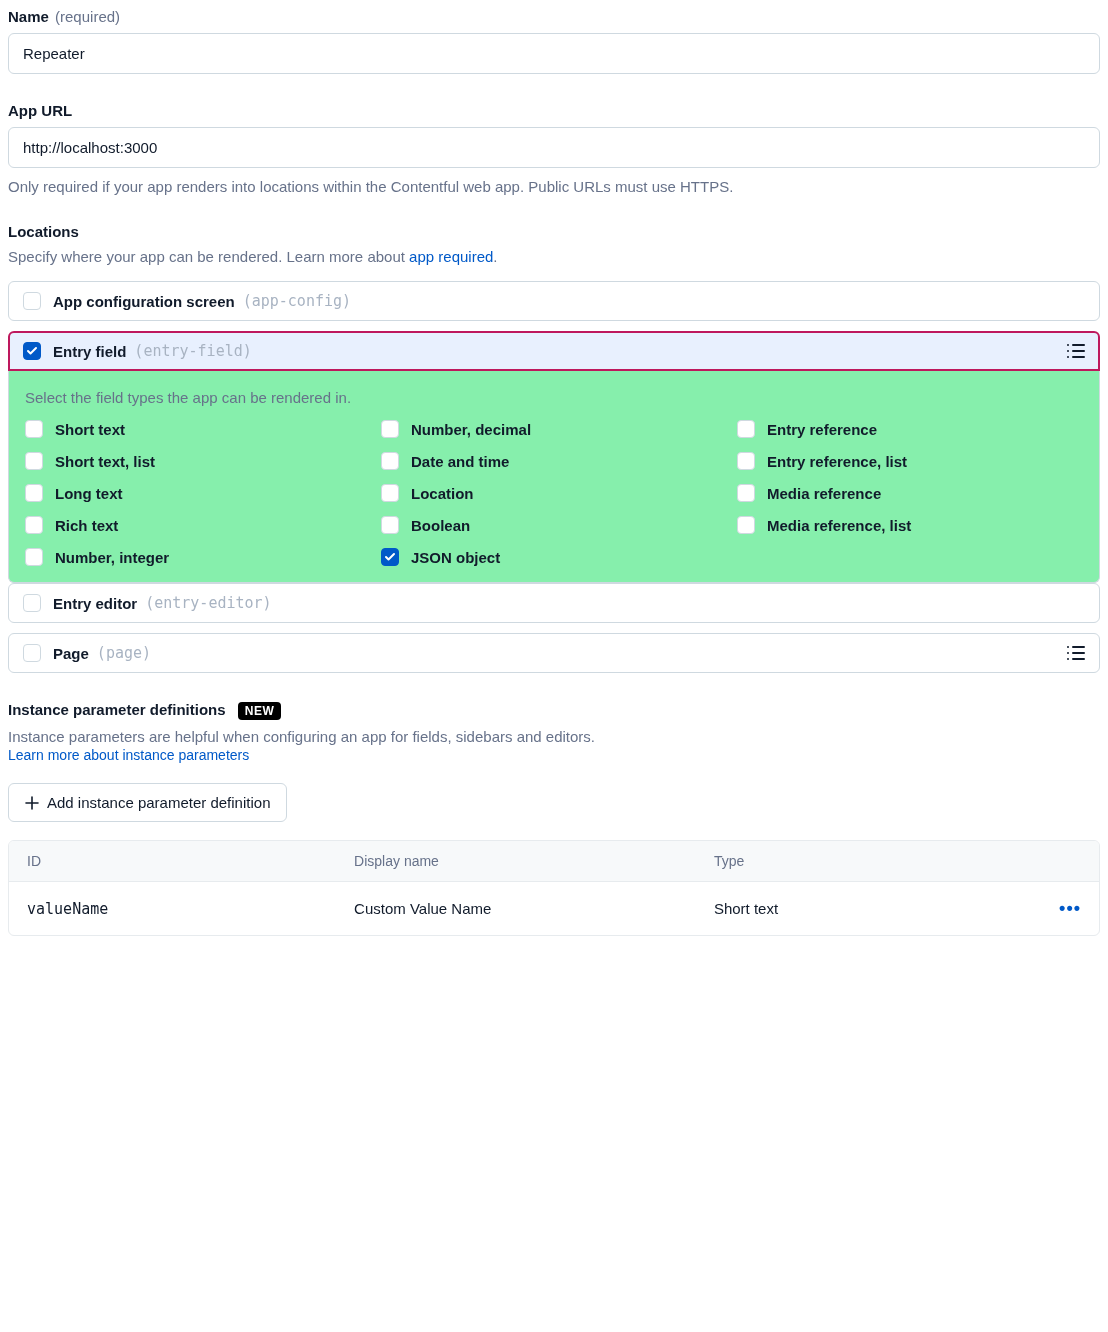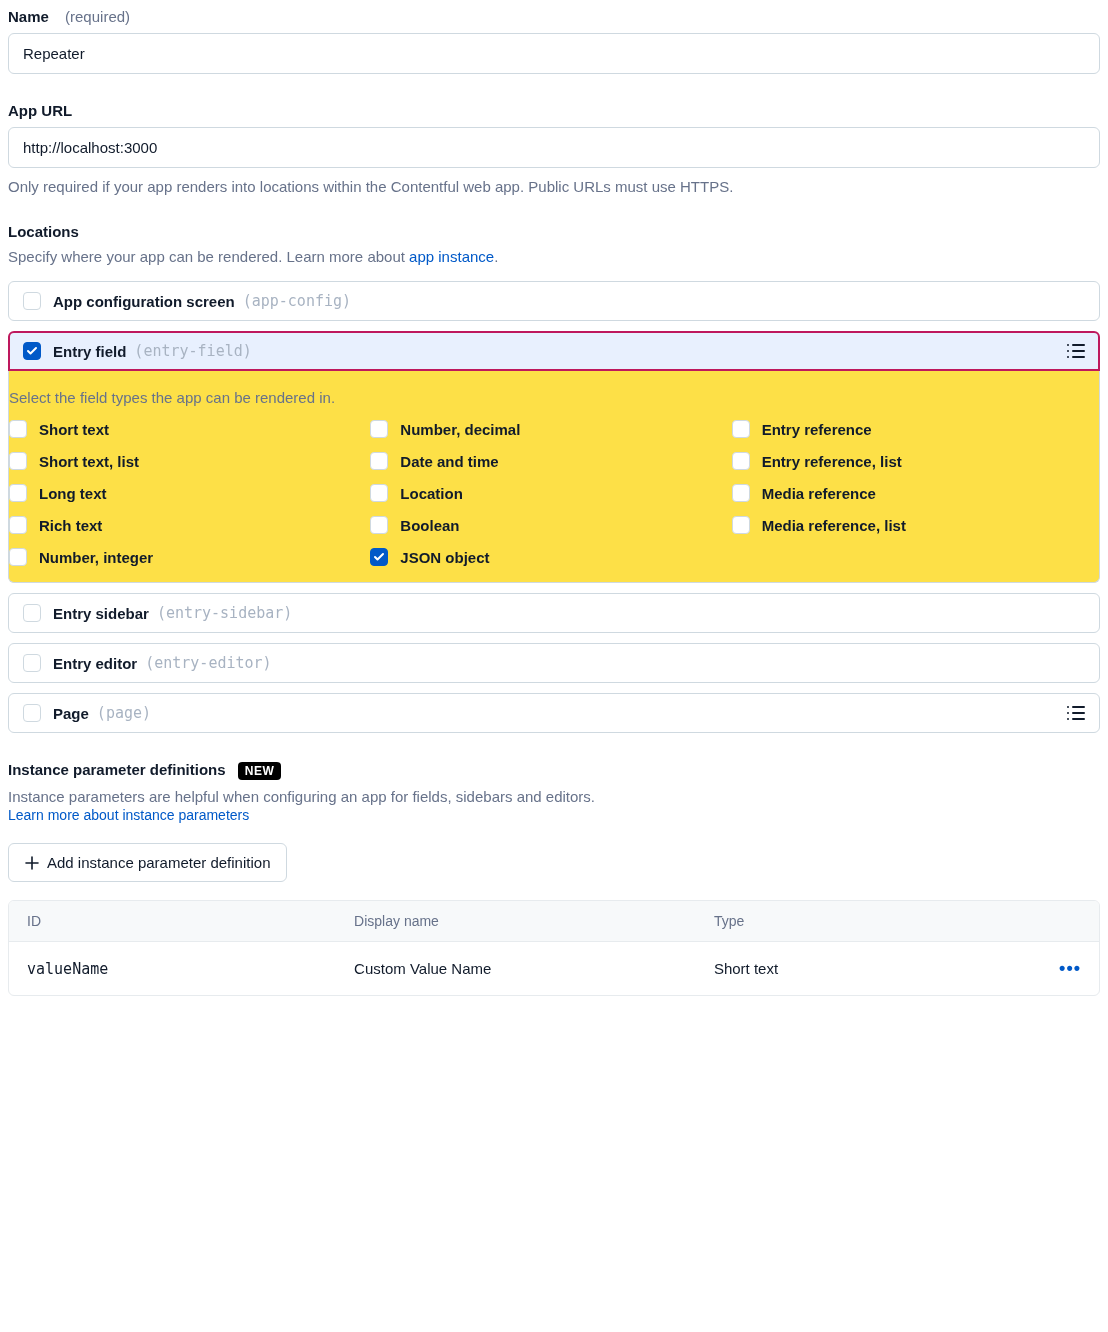--- a/index.html
+++ b/index.html
@@ -15,21 +15,21 @@
   .field-label {
     font-weight: 600;
     font-size: 15px;
     color: #111b2b;
     margin-bottom: 8px;
     display: block;
   }
   .required {
     color: #67728a;
     font-weight: 400;
-    margin-left: 12px;
+    margin-left: 2px;
   }
   .text-input {
     width: 100%;
     border: 1px solid #cfd9e0;
     border-radius: 6px;
     padding: 11px 14px;
     font-size: 15px;
     color: #111b2b;
     outline: none;
     background: #fff;
@@ -118,23 +118,22 @@
     width: 2px;
     height: 2px;
     background: #111b2b;
     border-radius: 1px;
   }
   .list-icon .line { margin-left: 5px; width: 13px; }
   .field-types-panel {
     border: 1px solid #cfd9e0;
     border-top: none;
     border-radius: 0 0 6px 6px;
-    background: #fde047;
-    padding: 18px 16px 16px 0;
-    margin-bottom: 10px;
+    background: #86efac;
+    padding: 18px 16px 16px 16px;
   }
   .panel-helper {
     color: #67728a;
     font-size: 15px;
     margin-bottom: 14px;
   }
   .ft-grid {
     display: grid;
     grid-template-columns: repeat(3, 1fr);
     gap: 14px 10px;
@@ -222,21 +221,21 @@
 
 <div class="section">
   <label class="field-label">App URL</label>
   <input class="text-input" value="http://localhost:3000" style="">
   <div class="helper">Only required if your app renders into locations within the Contentful web app. Public URLs must use HTTPS.</div>
 </div>
 
 <div class="section">
   <label class="field-label">Locations</label>
   <div class="section-desc">
-    <span>Specify where your app can be rendered. Learn more about </span><a class="link">app instance</a><span>.</span>
+    <span>Specify where your app can be rendered. Learn more about </span><a class="link">app required</a><span>.</span>
   </div>
 
   <div class="location-list">
 
     <div class="loc-row">
       <span class="checkbox"></span>
       <span class="loc-label">App configuration screen</span>
       <span class="loc-code">(app-config)</span>
     </div>
 
@@ -315,25 +314,20 @@
             <span class="checkbox checked">
               <svg viewBox="0 0 12 12">
                 <path d="M2 6l2.5 2.5L10 3" stroke="#fff" stroke-width="2" fill="none" stroke-linecap="round" stroke-linejoin="round"></path>
               </svg>
             </span>
             <span class="ft-label">JSON object</span>
           </div>
         </div>
     </div>
 
-    <div class="loc-row">
-      <span class="checkbox"></span>
-      <span class="loc-label">Entry sidebar</span>
-      <span class="loc-code">(entry-sidebar)</span>
-    </div>
 
     <div class="loc-row">
       <span class="checkbox"></span>
       <span class="loc-label">Entry editor</span>
       <span class="loc-code">(entry-editor)</span>
     </div>
 
     <div class="loc-row">
       <span class="checkbox"></span>
       <span class="loc-label">Page</span>

